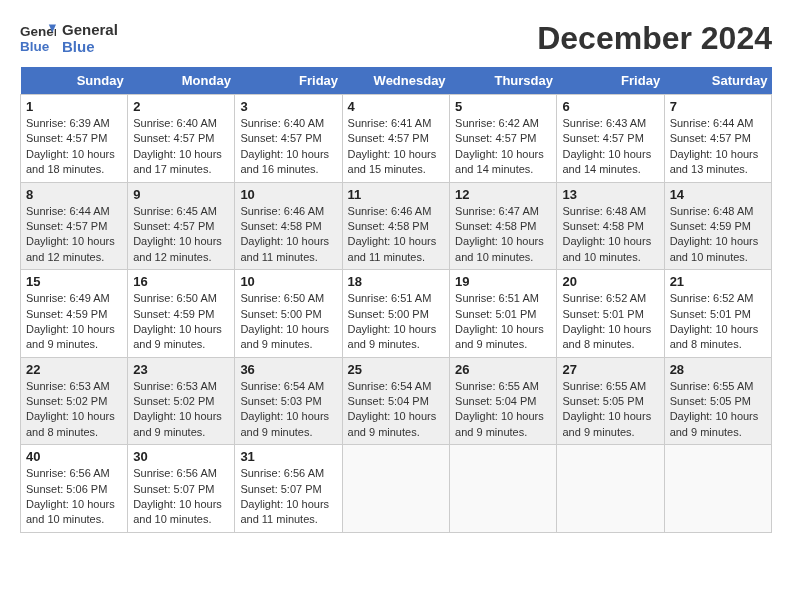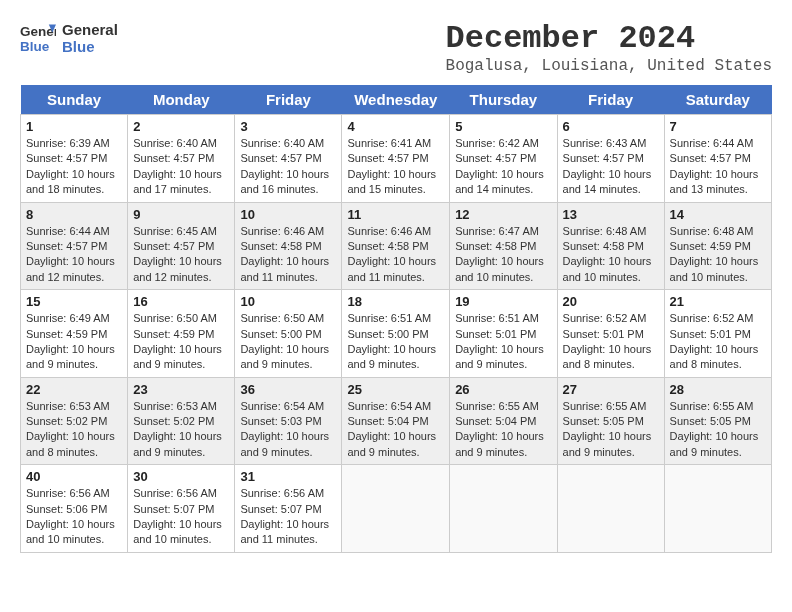--- a/index.html
+++ b/index.html
@@ -19,43 +19,42 @@
     .logo {
       display: flex;
       align-items: center;
       gap: 6px;
     }
     .logo-icon {
       width: 36px;
       height: 36px;
     }
     .title-area {
-      text-align: left;
-      font-family: Liberation Mono, monospace;
+      text-align: center;
     }
     .month-title {
       font-size: 32px;
       font-weight: bold;
       color: #333;
     }
     .location-title {
       font-size: 16px;
       color: #555;
     }
     .calendar {
       width: 100%;
       border-collapse: collapse;
       font-size: 11px;
     }
     .calendar th {
       background-color: #4472C4;
       color: #fff;
       padding: 6px 4px;
-      text-align: center;
-      font-size: 15px;
+      text-align: right;
+      font-size: 13px;
       font-weight: bold;
     }
     .calendar td {
       border: 1px solid #ccc;
       padding: 4px 5px;
       vertical-align: top;
       width: 108px;
       min-height: 70px;
       background: #fff;
     }
@@ -96,21 +95,20 @@
       <text y="34" font-size="15" font-weight="bold" fill="#4472C4" font-family="Arial">Blue</text>
       <polygon points="32,5 40,5 36,14" fill="#4472C4"></polygon>
     </svg>
     <div>
       <div style="font-size:15px;font-weight:bold;color:#333;">General</div>
       <div style="font-size:15px;font-weight:bold;color:#4472C4;">Blue</div>
     </div>
   </div>
   <div class="title-area">
     <div class="month-title">December 2024</div>
-    <div class="location-title">Bogalusa, Louisiana, United States</div>
   </div>
 </div>
 
 <table class="calendar">
   <thead>
     <tr id="header-row">
     <th>Sunday</th>
         <th>Monday</th>
         <th>Friday</th>
         <th>Wednesday</th>

